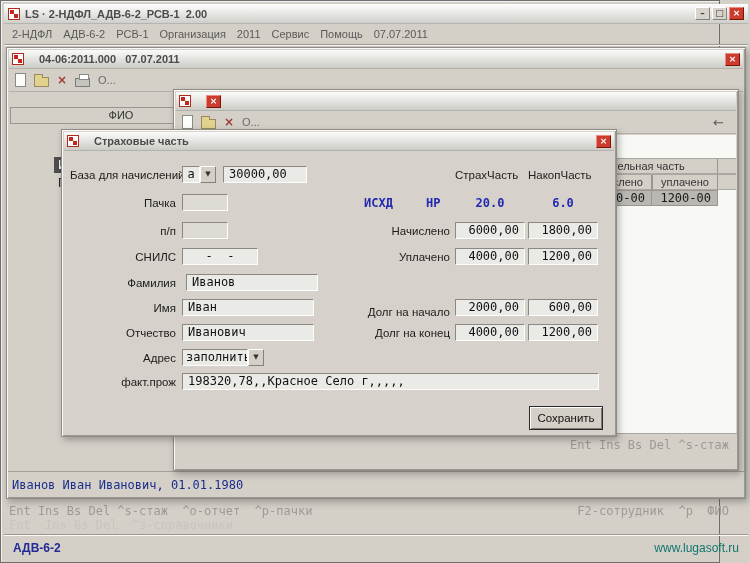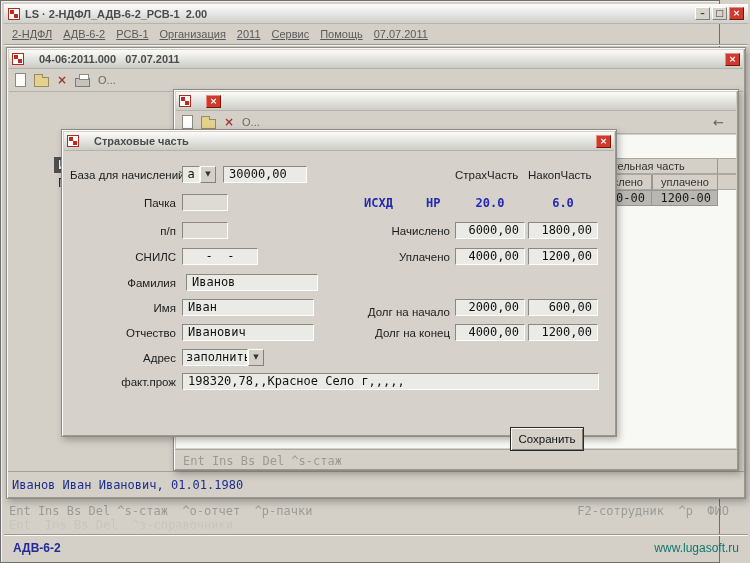--- a/index.html
+++ b/index.html
@@ -18,21 +18,21 @@
   .winbtn { width:15px; height:13px; font:bold 9px "DejaVu Sans",sans-serif; line-height:11px;
     text-align:center; cursor:default; }
   .winbtn.gray { background:#d8d4cc; color:#3a3a3a; border:1px solid; border-color:#fff #82807a #82807a #fff; }
   .winbtn.red  { background:#cd3b2e; color:#fff; border:1px solid; border-color:#ea8d80 #7c1406 #7c1406 #ea8d80; }
 
   .app-icon { width:12px; height:12px; background:#fff; border:1px solid #b02a20; position:relative; flex:none; }
   .app-icon::before { content:""; position:absolute; left:1px; top:1px; width:4px; height:4px; background:#c3281c; }
   .app-icon::after  { content:""; position:absolute; right:1px; bottom:1px; width:4px; height:4px; background:#c3281c; }
 
   .menubar { position:absolute; left:3px; top:24px; width:744px; height:18px; display:flex;
-    align-items:center; gap:11px; padding:0 8px; font:11px "Liberation Sans",sans-serif; color:#5a5a5a;text-decoration:underline; }
+    align-items:center; gap:11px; padding:0 8px; font:11px "Liberation Sans",sans-serif; color:#5a5a5a; }
   .menubar span { white-space:pre; }
   .mdi-sep { position:absolute; left:3px; top:43px; width:744px; height:2px;
     border-top:1px solid #9e9c96; border-bottom:1px solid #fbfaf8; }
 
   .win { position:absolute; background:#d4d0c8; border:1px solid #8e8c86;
     box-shadow: inset 1px 1px 0 #fbfaf7, inset -1px -1px 0 #9a988f, 2px 3px 7px rgba(0,0,0,.28); }
   .tbar { position:absolute; left:2px; right:2px; top:2px; height:19px;
     background:linear-gradient(#fbfbfa,#ccccc6); display:flex; align-items:center; gap:15px;
     padding:0 3px; border-bottom:1px solid #b4b2ac; }
   .toolbar { position:absolute; left:2px; right:2px; top:21px; height:23px; display:flex;
@@ -62,44 +62,44 @@
 
   
   .dw-content { position:absolute; left:2px; right:2px; top:45px; bottom:22px; background:#f8f8f5; overflow:hidden; }
   .dw-hrow { position:absolute; left:0; right:0; height:16px; background:#d4d0c8;
     border-top:1px solid #aaa8a2; border-bottom:1px solid #aaa8a2; }
   .dw-cell { position:absolute; height:16px; border-left:1px solid #98968f; border-right:1px solid #98968f;
     font:11px "Liberation Sans",sans-serif; line-height:15px; color:#333; white-space:pre; overflow:hidden; }
   .dw-val { position:absolute; height:16px; background:#b9b7b1; border:1px solid #98968f;
     font:12px "DejaVu Sans Mono",monospace; line-height:14px; color:#1a1a1a; text-align:right;
     padding-right:6px; overflow:hidden; }
-  .dw-hint { position:absolute; left:1px; right:1px; bottom:1px; height:20px; background:#d4d0c8;
+  .dw-hint { position:absolute; left:1px; right:1px; bottom:17px; height:20px; background:#d4d0c8;
     border-top:1px solid #aaa8a2; padding:4px 8px; font:12px "DejaVu Sans Mono",monospace;
-    color:#9c9a95; white-space:pre; }
+    color:#9c9a95; white-space:pre;text-align:right; }
 
   
   .flabel { position:absolute; left:8px; width:106px; text-align:right;
     font:11.5px "Liberation Sans",sans-serif; color:#1c1c1c; white-space:pre; }
   .rlabel { position:absolute; left:284px; width:104px; text-align:right;
     font:11.5px "Liberation Sans",sans-serif; color:#1c1c1c; white-space:pre; }
   .ffield { position:absolute; height:17px; background:#eaeae7; border:1px solid;
     border-color:#8a8880 #fdfdfb #fdfdfb #8a8880; font:12px "DejaVu Sans Mono",monospace;
     color:#111; padding:1px 5px; line-height:13px; white-space:pre; overflow:hidden; }
   .ffield.dis { background:#dedbd4; }
   .ffield.num { text-align:right; }
   .combo-btn { position:absolute; width:16px; height:17px; background:#d4d0c8; border:1px solid;
     border-color:#fdfdfb #84827c #84827c #fdfdfb; font:7px "DejaVu Sans",sans-serif;
     color:#333; text-align:center; line-height:15px; }
   .colhead { position:absolute; width:70px; text-align:left;
     font:11.5px "Liberation Sans",sans-serif; color:#222; }
   .bluecode { position:absolute; font:bold 12px "DejaVu Sans Mono",monospace; color:#2329b0; white-space:pre; }
   .bluecode.ctr { width:70px; text-align:center; }
-  .save-btn { position:absolute; left:448px; top:276px; width:74px; height:24px; background:#d4d0c8;
+  .save-btn { position:absolute; left:467px; top:276px; width:74px; height:24px; background:#d4d0c8;
     border:1px solid #2a2a2a; box-shadow: inset 1px 1px 0 #fdfdfb, inset -1px -1px 0 #7e7c76;
-    font:11.5px "Liberation Sans",sans-serif; color:#111; text-align:center; line-height:22px; cursor:default;margin-top:21px; }
+    font:11.5px "Liberation Sans",sans-serif; color:#111; text-align:center; line-height:22px; cursor:default; }
 
   
   .hintline1 { position:absolute; left:8px; top:503px; width:734px; display:flex;
     justify-content:space-between; font:12px "DejaVu Sans Mono",monospace; color:#9b9b97; white-space:pre; }
   .hintline1 .rt { margin-right:14px; }
   .hintline2 { position:absolute; left:8px; top:517px; font:12px "DejaVu Sans Mono",monospace;
     color:#c6c5c0; white-space:pre; }
   .statusbar { position:absolute; left:3px; top:533px; width:744px; height:27px;
     border-top:1px solid #9a988f; box-shadow: inset 0 1px 0 #fbfaf8; display:flex;
     justify-content:space-between; align-items:center; padding:0 9px; }
@@ -139,20 +139,21 @@
       <span class="title">04-06:2011.000   07.07.2011</span>
       <span class="winbtn red">×</span>
     </div>
     <div class="toolbar">
       <span class="i-doc"></span>
       <span class="i-folder"></span>
       <span class="i-del">×</span>
       <span class="i-print"></span>
       <span class="tb-more">О...</span>
     </div>
+    <div class="fio-header">ФИО</div>
     <div class="lrow" style="left:4px;top:96px">
       <span class="selected">Иванов И</span>
     </div>
     <div class="lrow" style="left:8px;top:114px">
       <span>Петров П</span>
     </div>
     <div class="lw-status">Иванов Иван Иванович, 01.01.1980</div>
   </div>
 
   <div class="win" style="left:172px;top:88px;width:566px;height:382px;z-index:20">

